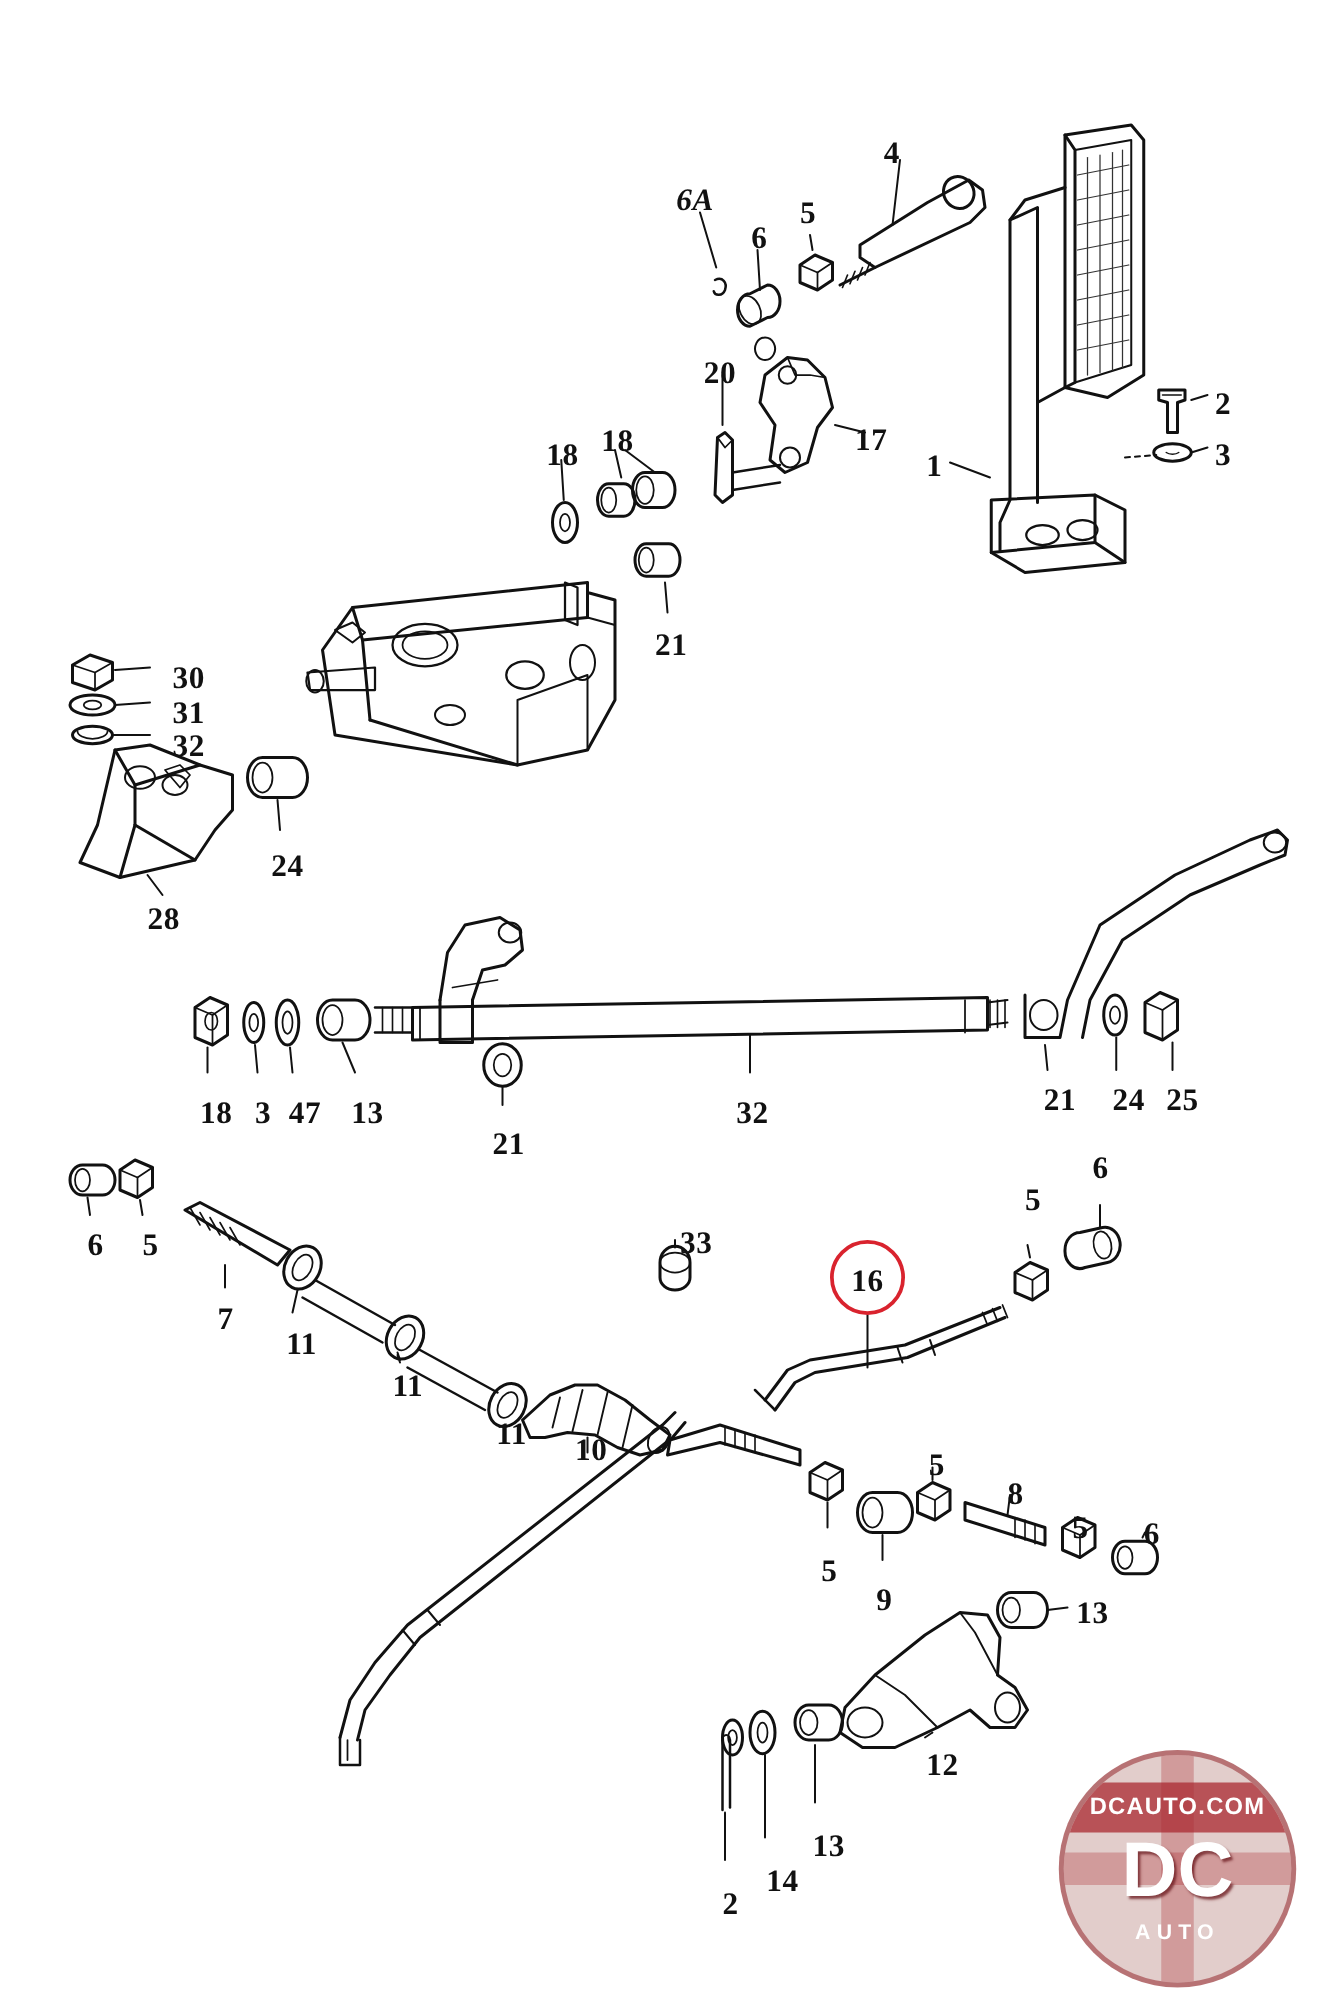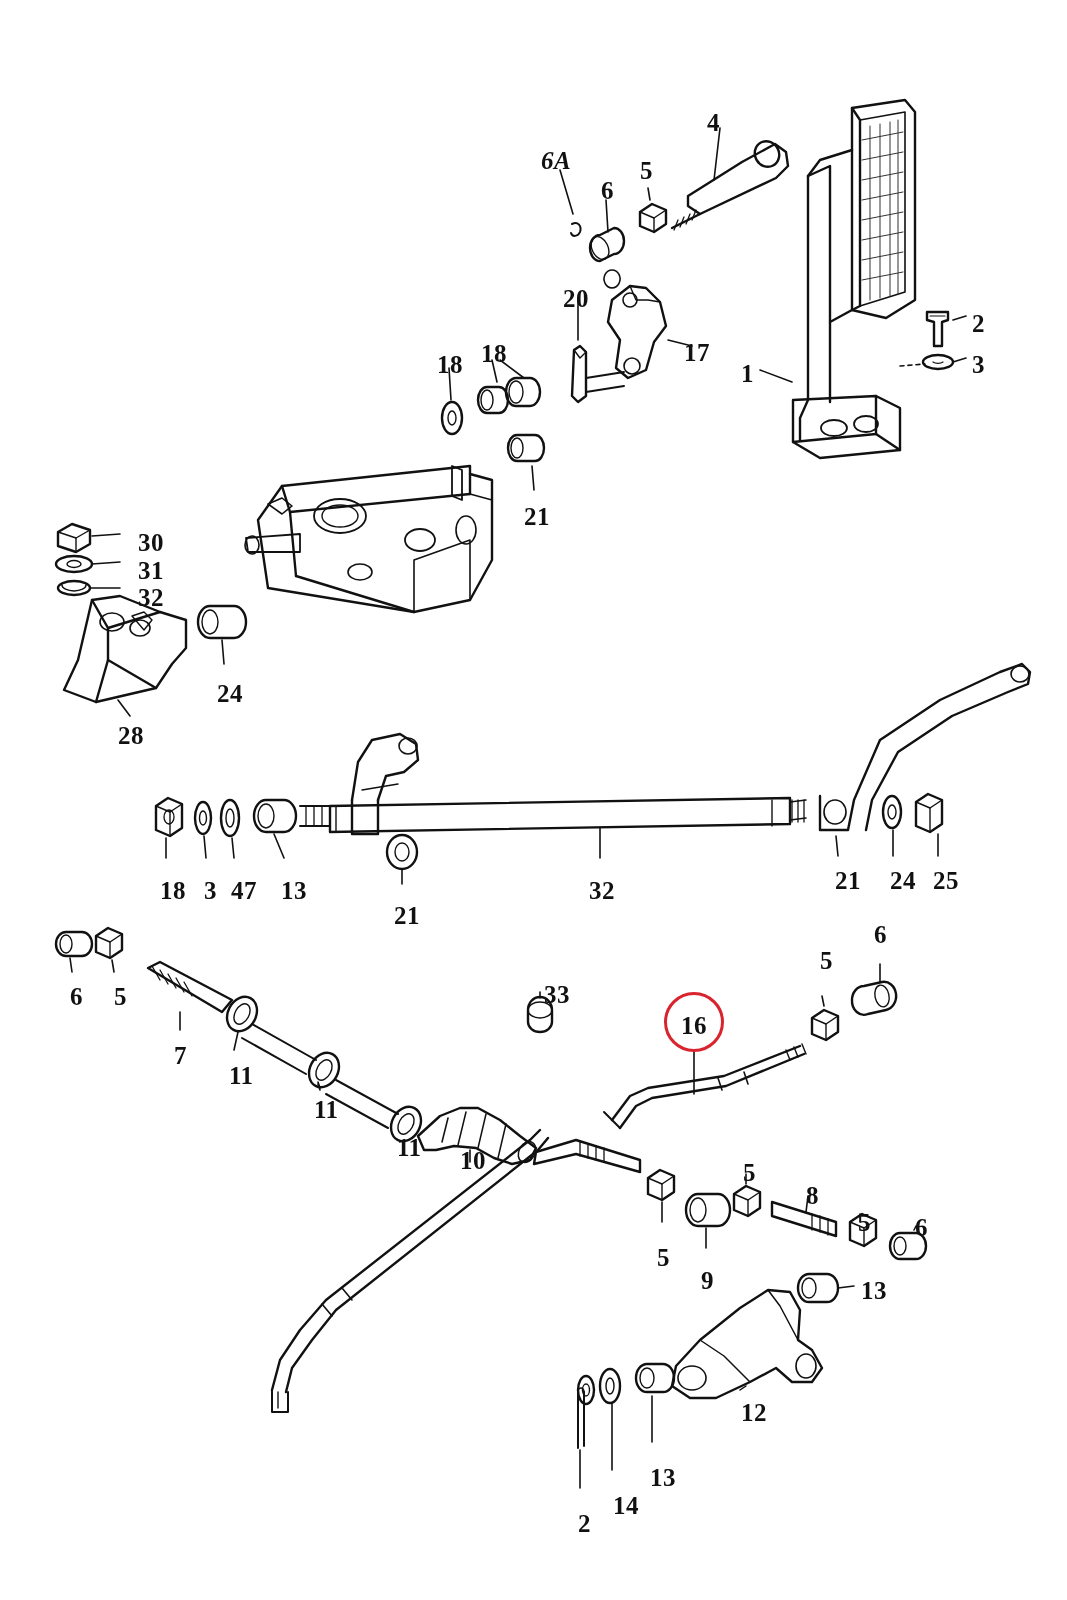--- a/index.html
+++ b/index.html
@@ -547,14 +547,25 @@
   <div class="callout" style="left:858px; top:1210px;">5</div>
   <div class="callout" style="left:915px; top:1215px;">6</div>
   <div class="callout" style="left:861px; top:1278px;">13</div>
   <div class="callout" style="left:741px; top:1400px;">12</div>
   <div class="callout" style="left:650px; top:1465px;">13</div>
   <div class="callout" style="left:613px; top:1493px;">14</div>
   <div class="callout" style="left:578px; top:1511px;">2</div>
 
   <div class="circle-mark" style="left:664px; top:992px; width:60px; height:60px;"></div>
 
+  <div id="watermark">
+    <div class="wm-circle">
+      <div class="wm-cross-v"></div>
+      <div class="wm-cross-h"></div>
+      <div class="wm-band">
+        <div class="wm-band-text">DCAUTO.COM</div>
+      </div>
+      <div class="wm-dc">DC</div>
+      <div class="wm-auto">AUTO</div>
+    </div>
+  </div>
 
 </div>
 
 </body></html>

